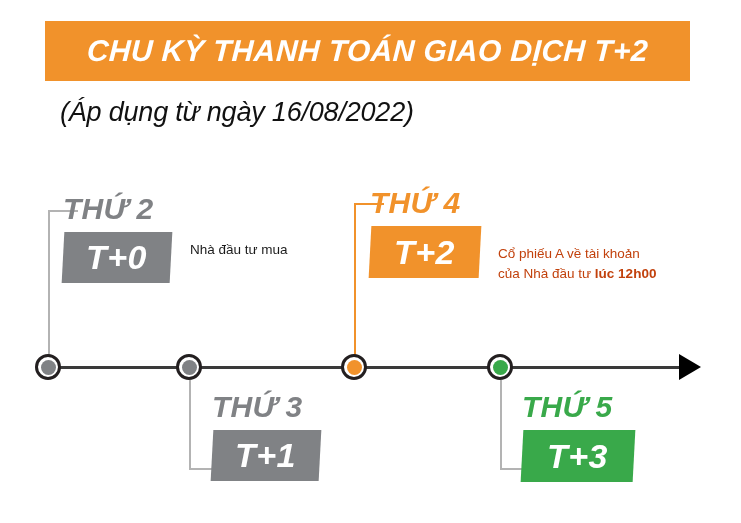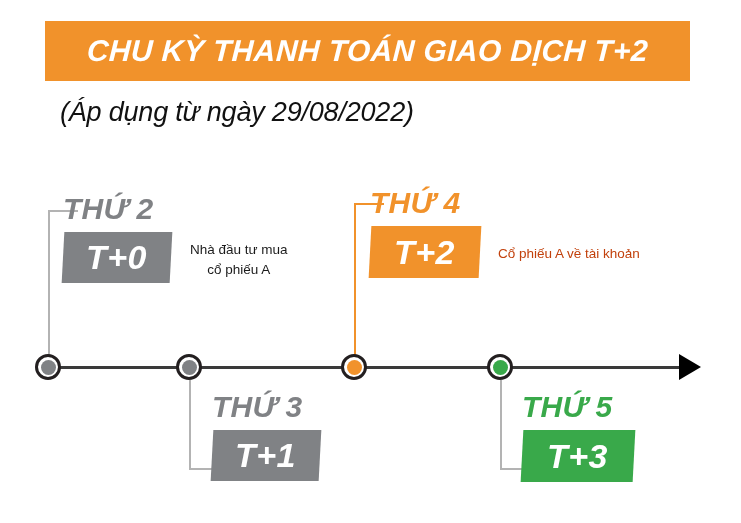--- a/index.html
+++ b/index.html
@@ -99,43 +99,42 @@
   .desc-orange b{font-weight:bold;}
 </style>
 </head>
 <body>
 
 <div id="stage">
 
   <div class="banner">
     <div class="banner-title">CHU KỲ THANH TOÁN GIAO DỊCH T+2</div>
   </div>
-  <div class="subtitle">(Áp dụng từ ngày 29/08/2022)</div>
+  <div class="subtitle">(Áp dụng từ ngày 16/08/2022)</div>
 
   <div class="axis-line"></div>
   <div class="arrow-head"></div>
 
   <div class="conn" style="left:48px;top:210px;height:158px;">
     <div class="v" style="background:#b3b3b3;"></div>
     <div class="h" style="background:#b3b3b3;top:0;left:0;"></div>
   </div>
   <div class="dot" style="left:35px;top:354px;">
     <i class="bg-gray"></i>
   </div>
   <div class="grp" style="left:63px;top:194px;">
     <div class="day gray">
         <span>THỨ 2</span>
       </div>
     <div class="badge bg-gray" style="width:108px;height:51px;margin-top:8px;">
       <span>T+0</span>
     </div>
   </div>
-  <div class="desc" style="position:absolute;left:190px;top:240px;text-align:center;">
+  <div class="desc" style="position:absolute;left:190px;top:240px;">
     <div>Nhà đầu tư mua</div>
-    <div>cổ phiếu A</div>
   </div>
 
   <div class="conn" style="left:189px;top:380px;height:90px;">
     <div class="v" style="background:#b3b3b3;"></div>
     <div class="h" style="background:#b3b3b3;bottom:0;left:0;"></div>
   </div>
   <div class="dot" style="left:176px;top:354px;">
     <i class="bg-gray"></i>
   </div>
   <div class="grp" style="left:212px;top:392px;">
@@ -159,20 +158,23 @@
         <span>THỨ 4</span>
       </div>
     <div class="badge bg-orange" style="width:110px;height:52px;margin-top:8px;">
       <span>T+2</span>
     </div>
   </div>
   <div class="desc-orange" style="position:absolute;left:498px;top:244px;">
     <div>
       <span>Cổ phiếu A về tài khoản</span><b></b>
     </div>
+    <div>
+      <span>của Nhà đầu tư </span><b>lúc 12h00</b>
+    </div>
   </div>
 
   <div class="conn" style="left:500px;top:380px;height:90px;">
     <div class="v" style="background:#b3b3b3;"></div>
     <div class="h" style="background:#b3b3b3;bottom:0;left:0;"></div>
   </div>
   <div class="dot" style="left:487px;top:354px;">
     <i class="bg-green"></i>
   </div>
   <div class="grp" style="left:522px;top:392px;">

